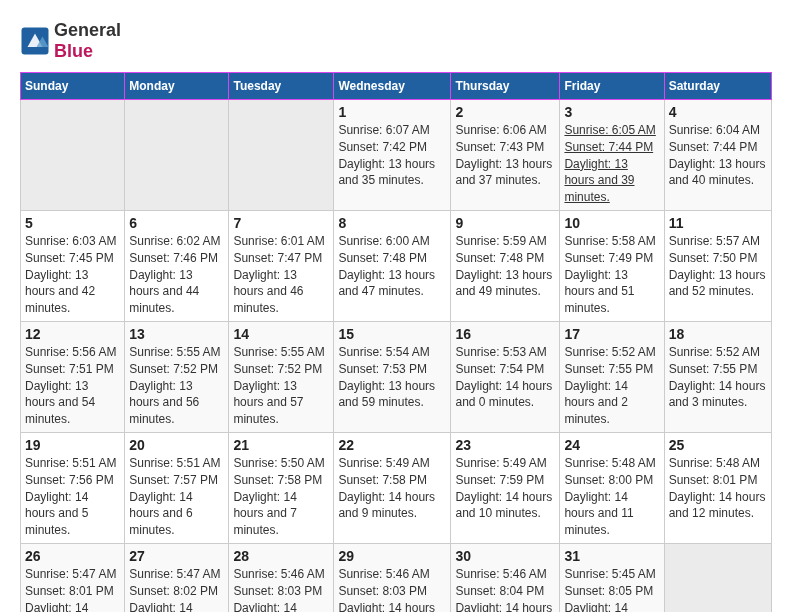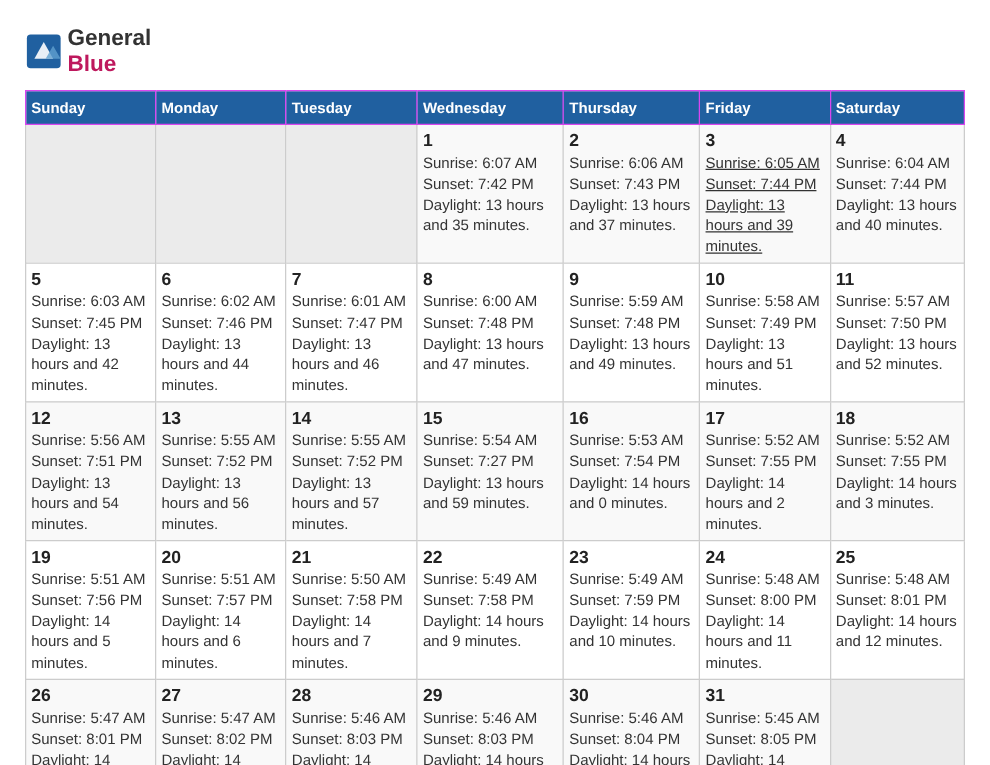--- a/index.html
+++ b/index.html
@@ -204,21 +204,21 @@
         </td>
         <td>
           <div class="day-number">14</div>
           <div class="day-info" style="white-space: pre-line;">Sunrise: 5:55 AM
 Sunset: 7:52 PM
 Daylight: 13 hours and 57 minutes.</div>
         </td>
         <td>
           <div class="day-number">15</div>
           <div class="day-info" style="white-space: pre-line;">Sunrise: 5:54 AM
-Sunset: 7:27 PM
+Sunset: 7:53 PM
 Daylight: 13 hours and 59 minutes.</div>
         </td>
         <td>
           <div class="day-number">16</div>
           <div class="day-info" style="white-space: pre-line;">Sunrise: 5:53 AM
 Sunset: 7:54 PM
 Daylight: 14 hours and 0 minutes.</div>
         </td>
         <td>
           <div class="day-number">17</div>

